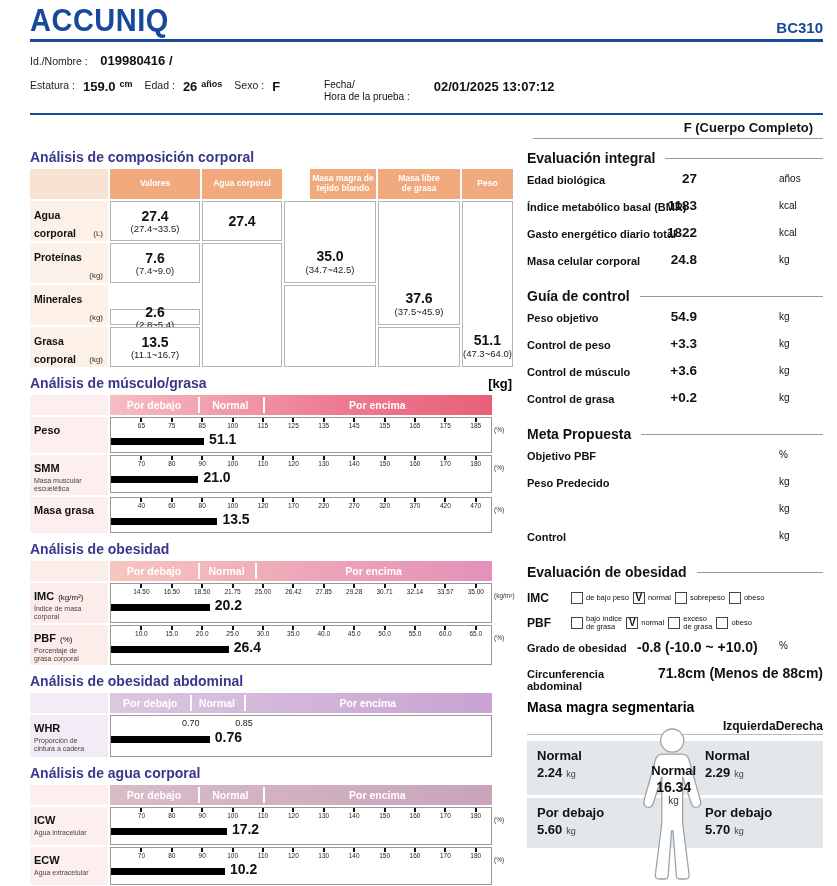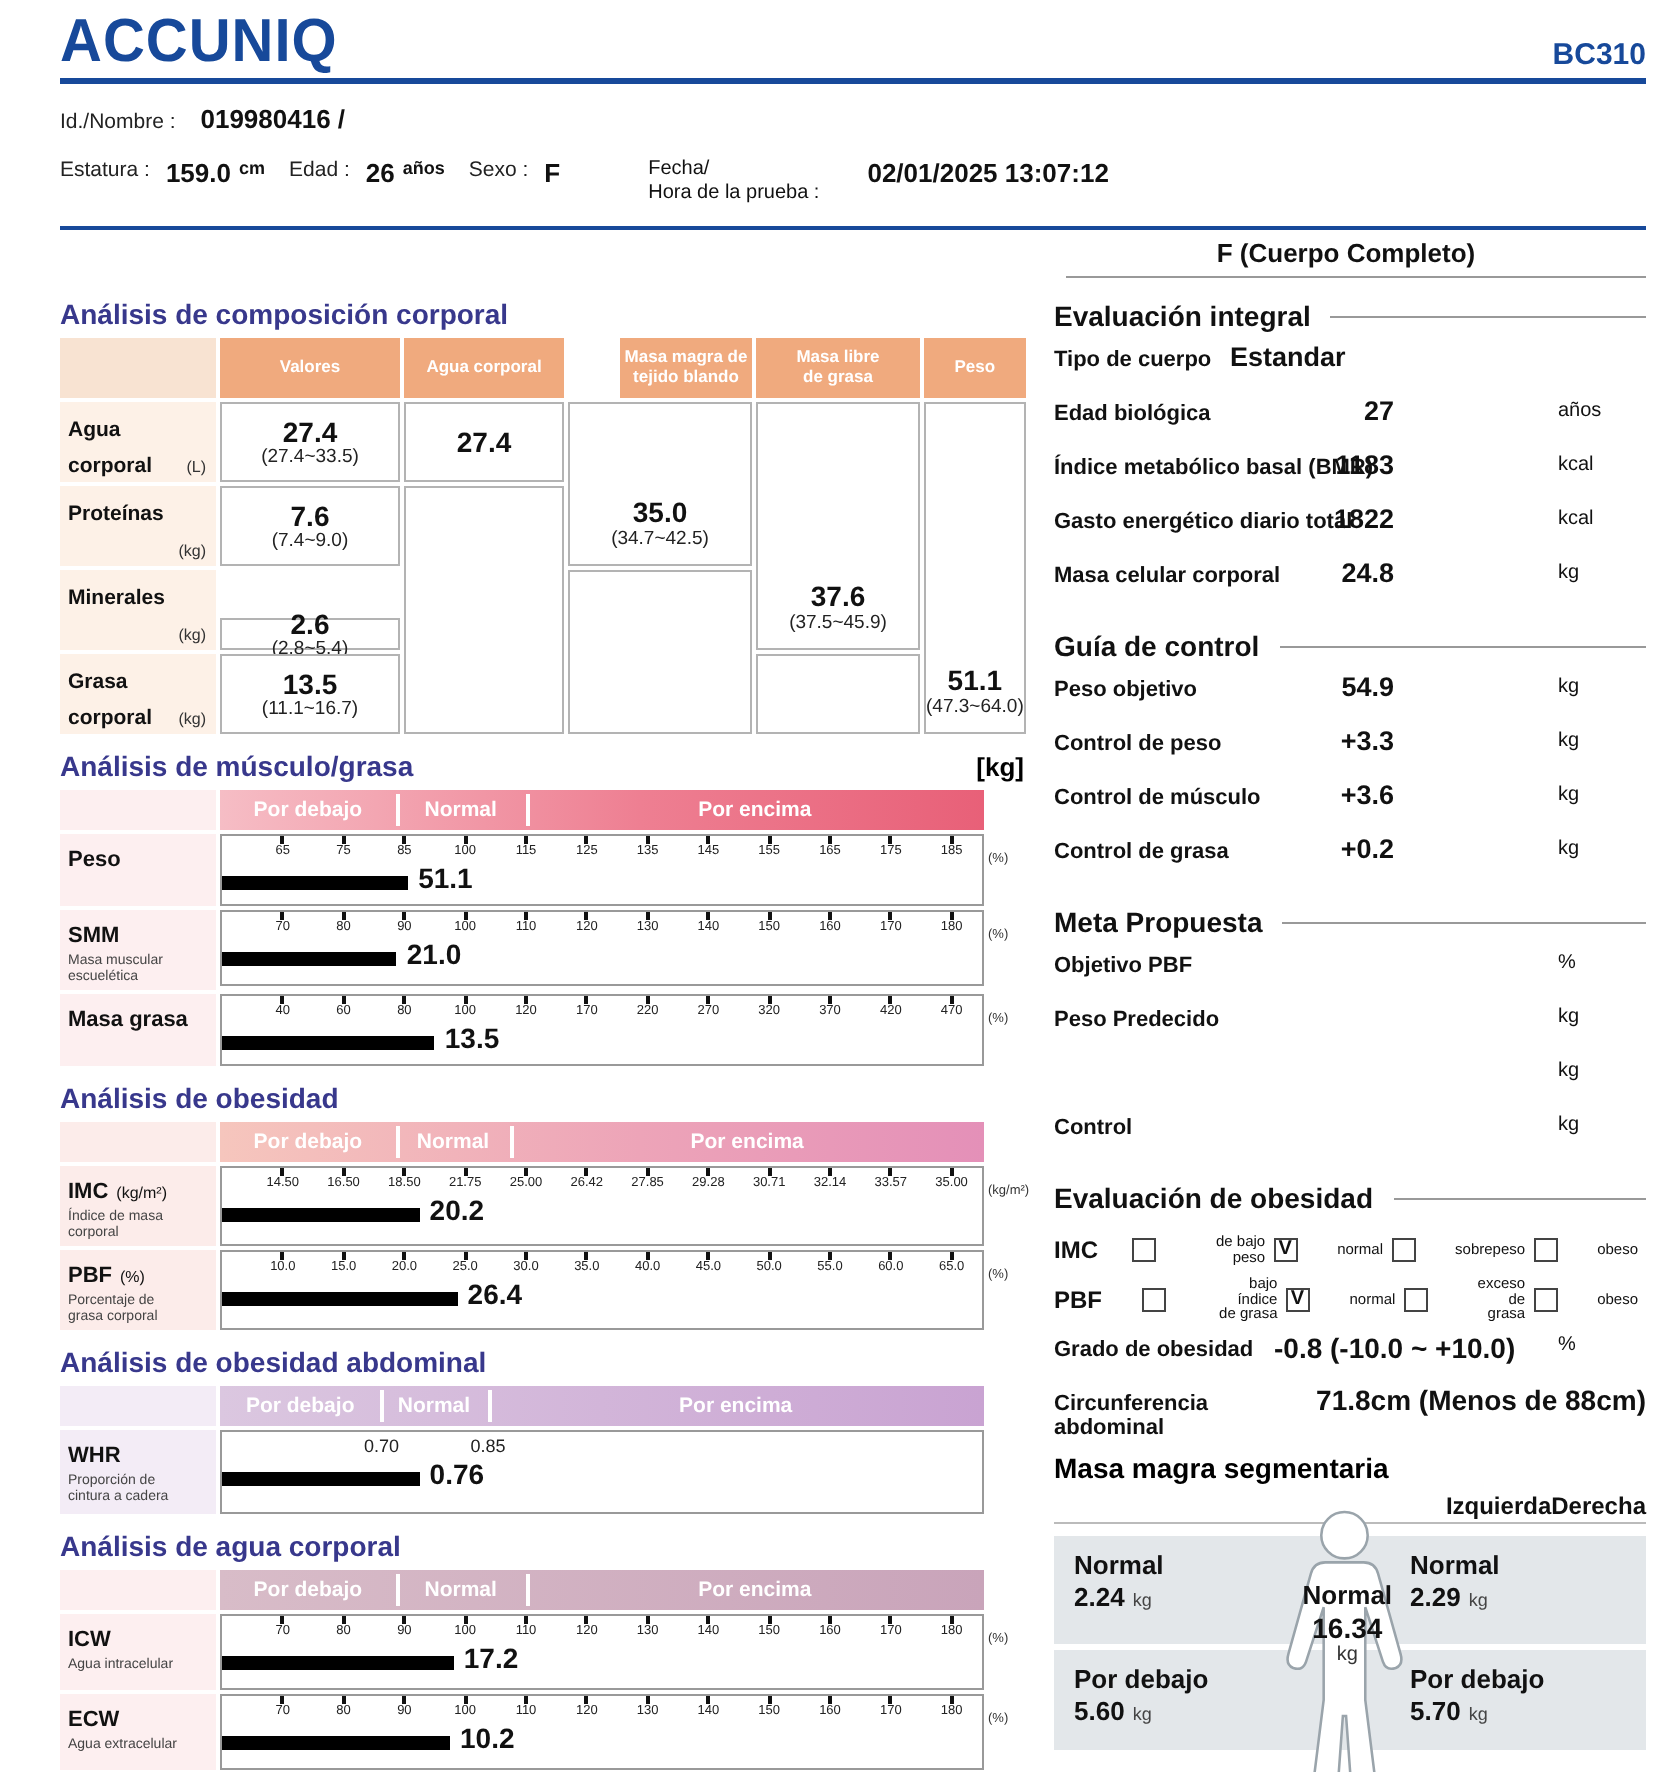--- a/index.html
+++ b/index.html
@@ -12,21 +12,21 @@
   .model { font-size: 15px; font-weight: 700; color: #17499a; padding-bottom: 2px; }
   .rule-thick { border-top: 3px solid #17499a; margin-top: 1px; }
   .id-row { margin-top: 9px; height: 22px; }
   .stats-row { display: flex; align-items: flex-start; margin-top: 6px; height: 32px; }
   .lbl { font-size: 10.5px; color: #222; }
   .val-b { font-size: 13px; font-weight: 700; margin: 0 4px 0 8px; }
   .unit-s { font-size: 9px; font-weight: 700; margin-right: 12px; }
   .fecha-block { font-size: 10px; line-height: 1.2; margin-left: 40px; }
   .rule-mid { border-top: 2px solid #17499a; margin-top: 2px; }
   .mode-row { display: flex; justify-content: flex-end; }
-  .mode-wrap { width: 290px; text-align: center; border-bottom: 1px solid #999; padding: 3px 10px 2px 0; }
+  .mode-wrap { width: 290px; text-align: right; border-bottom: 1px solid #999; padding: 3px 10px 2px 0; }
   .mode { font-size: 13px; font-weight: 700; }
 
   
   .main { display: flex; gap: 15px; margin-top: 2px; }
   .col-left { width: 482px; flex: none; }
   .col-right { flex: 1; min-width: 0; }
 
   .sec-title { font-size: 14px; font-weight: 700; color: #38388c; margin: 8px 0 4px; }
   .sec-title-row { display: flex; justify-content: space-between; align-items: flex-end; margin: 8px 0 4px; }
   .sec-title-row .sec-title { margin: 0; }
@@ -80,21 +80,21 @@
   .kv-row { position: relative; height: 27px; }
   .kv-lab { font-size: 11px; font-weight: 700; padding-top: 3px; }
   .kv-val { position: absolute; top: 0; left: 96px; width: 74px; text-align: right; font-size: 13.5px; font-weight: 700; }
   .kv-val-inline { position: absolute; top: 0; left: 88px; font-size: 13.5px; font-weight: 700; }
   .kv-unit { position: absolute; top: 2px; left: 252px; font-size: 10px; }
 
   .chk-row { display: flex; align-items: center; height: 25px; }
   .chk-grp-lab { width: 44px; font-size: 12px; font-weight: 700; }
   .chk-opt { display: flex; align-items: center; }
   .chk-box { width: 12px; height: 12px; border: 1.3px solid #444; flex: none; display: flex; align-items: center; justify-content: center; font-size: 10px; font-weight: 700; background: #fff; }
-  .chk-txt { font-size: 7.5px; line-height: 1.05; margin: 0 4px 0 20px; white-space: pre-line; text-align: right; }
+  .chk-txt { font-size: 7.5px; line-height: 1.05; margin: 0 4px 0 3px; white-space: pre-line; }
   .grado-row { position: relative; height: 27px; margin-top: 3px; }
   .grado-row .kv-lab { display: inline-block; }
   .grado-val { position: absolute; left: 110px; top: 1px; font-size: 14px; font-weight: 700; white-space: nowrap; }
   .circ-row { display: flex; align-items: baseline; height: 26px; }
   .circ-val { font-size: 14px; font-weight: 700; margin-left: 10px; white-space: nowrap; }
 
   
   .seg-wrap { margin-top: 4px; }
   .seg-header { display: flex; justify-content: flex-end; font-size: 12px; font-weight: 700; border-bottom: 1px solid #bbb; padding-bottom: 1px; }
   .seg-diagram { position: relative; height: 148px; }
@@ -476,24 +476,20 @@
             <span class="bar-val" style="left: calc(30% + 5px); top: 13px;">10.2</span>
           </div>
           <div class="axis-cell">(%)</div>
         </div>
       </div>
     <div class="col-right">
       <div id="right-kv">
           <div class="r-title-row">
             <span class="r-title">Evaluación integral</span>
             <div class="r-line"></div>
-          </div>
-          <div class="kv-row">
-            <div class="kv-lab">Tipo de cuerpo</div>
-            <span class="kv-val-inline">Estandar</span>
           </div>
           <div class="kv-row">
             <div class="kv-lab">Edad biológica</div>
             <span class="kv-val">27</span>
             <span class="kv-unit">años</span>
           </div>
           <div class="kv-row">
             <div class="kv-lab">Índice metabólico basal (BMR)</div>
             <span class="kv-val">1183</span>
             <span class="kv-unit">kcal</span>

